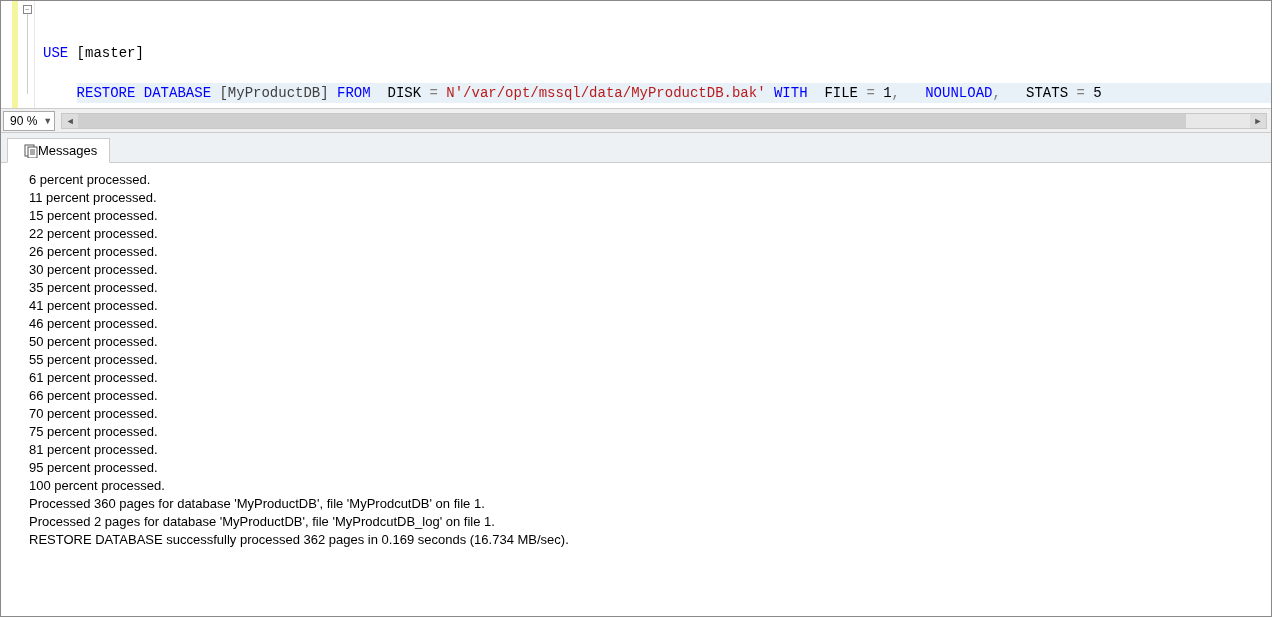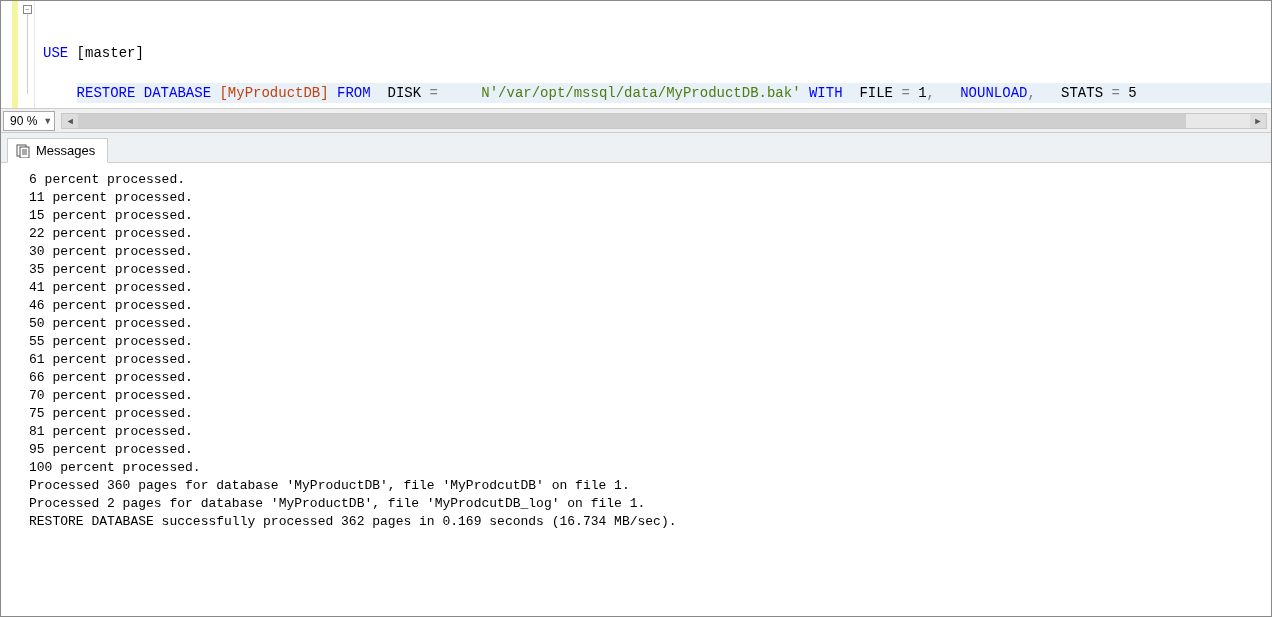--- a/index.html
+++ b/index.html
@@ -61,23 +61,23 @@
     line-height: 20px;
     overflow: hidden;
   }
   .code-line { height: 20px; }
   .current-line {
     background: #e8f0f8;
     display: inline-block;
     width: 100%;
   }
   .kw { color: #0000ff; }
-  .id { color: #c2410c; }
+  .id { color: #404040; }
   .op { color: #808080; }
-  .str { color: #4d7c0f; margin-left: 35px; }
+  .str { color: #b91c1c; }
   .num { color: #000000; }
   .plain { color: #000; }
 
   .zoom-bar {
     display: flex;
     align-items: center;
     height: 24px;
     background: #f0f0f0;
     border-bottom: 1px solid #ccc;
     font-family: 'Segoe UI', Tahoma, sans-serif;
@@ -135,39 +135,38 @@
     border-bottom: 1px solid #ccc;
     display: flex;
     align-items: flex-end;
     padding-left: 6px;
     font-family: 'Segoe UI', Tahoma, sans-serif;
     font-size: 13px;
   }
   .tab {
     display: flex;
     align-items: center;
-    gap: 6px;
     background: #fff;
     border: 1px solid #ccc;
     border-bottom: 1px solid #fff;
-    padding: 4px 12px 4px 8px;
+    padding: 4px 12px 4px 16px;
     position: relative;
     top: 1px;
     cursor: pointer;
   }
   .tab-icon {
     width: 14px;
     height: 14px;
     position: relative;
   }
   .tab-icon svg { width: 14px; height: 14px; display: block; }
 
   .messages-panel {
     padding: 8px 0 8px 28px;
-    font-family: Liberation Mono, monospace;
+    font-family: Liberation Sans, sans-serif;
     font-size: 13px;
     line-height: 18px;
     color: #000;
     background: #fff;
     height: calc(617px - 108px - 24px - 30px - 2px);
     overflow: hidden;
   }
   .msg-line { white-space: pre; }
 </style>
 </head>
@@ -212,20 +211,21 @@
     </span>
     <span>Messages</span>
   </div>
 </div>
 
 <div class="messages-panel" id="messages-panel">
 <div class="msg-line">6 percent processed.</div>
     <div class="msg-line">11 percent processed.</div>
     <div class="msg-line">15 percent processed.</div>
     <div class="msg-line">22 percent processed.</div>
+    <div class="msg-line">26 percent processed.</div>
     <div class="msg-line">30 percent processed.</div>
     <div class="msg-line">35 percent processed.</div>
     <div class="msg-line">41 percent processed.</div>
     <div class="msg-line">46 percent processed.</div>
     <div class="msg-line">50 percent processed.</div>
     <div class="msg-line">55 percent processed.</div>
     <div class="msg-line">61 percent processed.</div>
     <div class="msg-line">66 percent processed.</div>
     <div class="msg-line">70 percent processed.</div>
     <div class="msg-line">75 percent processed.</div>

